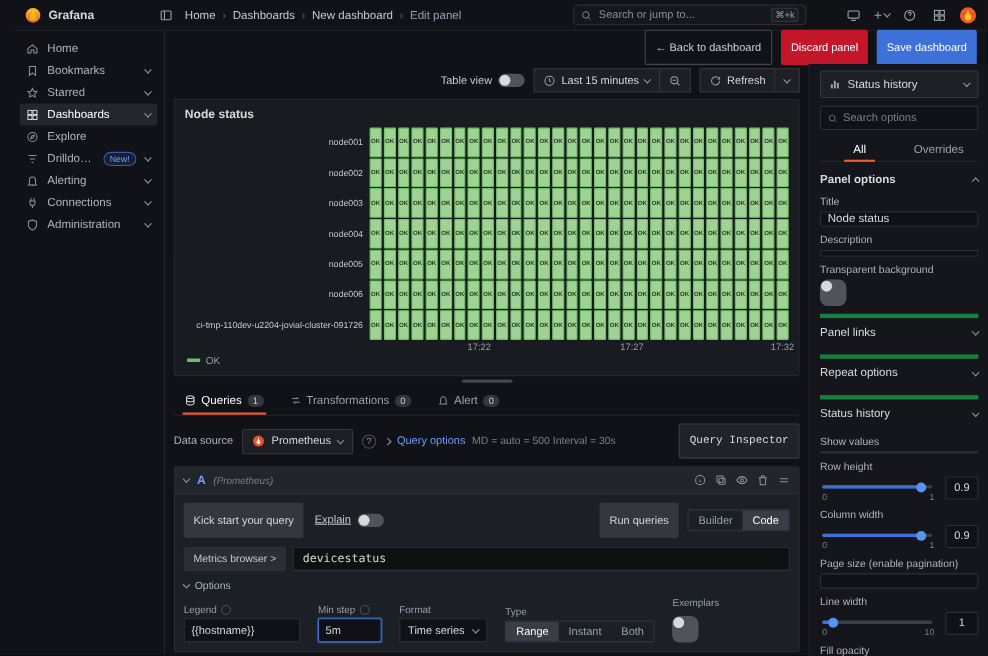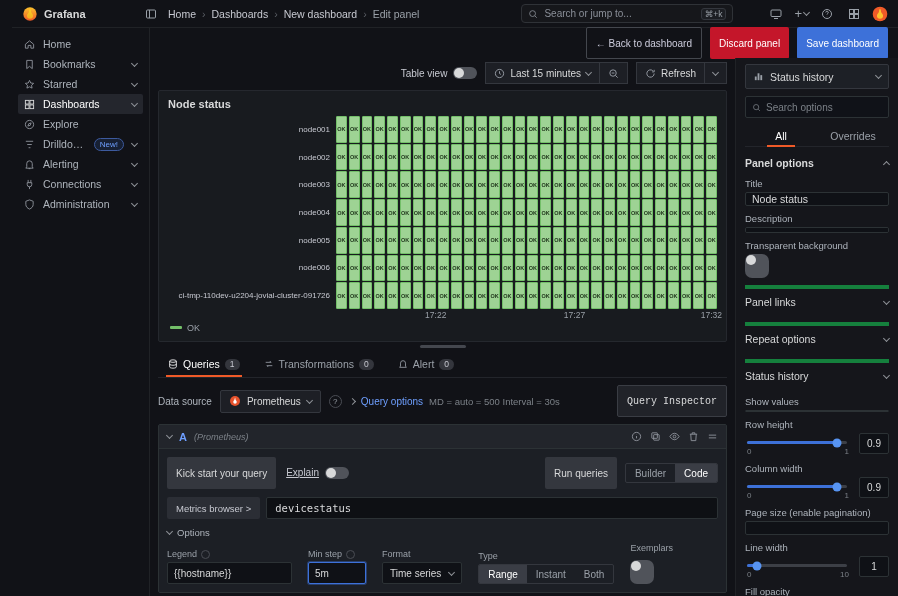--- a/index.html
+++ b/index.html
@@ -731,21 +731,21 @@
                   <div class="opt-head">
                     <span class="chev"></span>
                     <span>Options</span>
                   </div>
                   <div class="fields">
                     <div class="field">
                       <span class="f-label">
                           <span>Legend</span>
                           <span class="mini-info"></span>
                         </span>
-                      <input class="tin" style="width: 125px;" value="{{hostname}}">
+                      <input class="tin" style="width: 106px;" value="{{hostname}}">
                     </div>
                     <div class="field">
                       <span class="f-label">
                           <span>Min step</span>
                           <span class="mini-info"></span>
                         </span>
                       <input class="tin focus" style="width: 58px;" value="5m">
                     </div>
                     <div class="field">
                       <span class="f-label">

